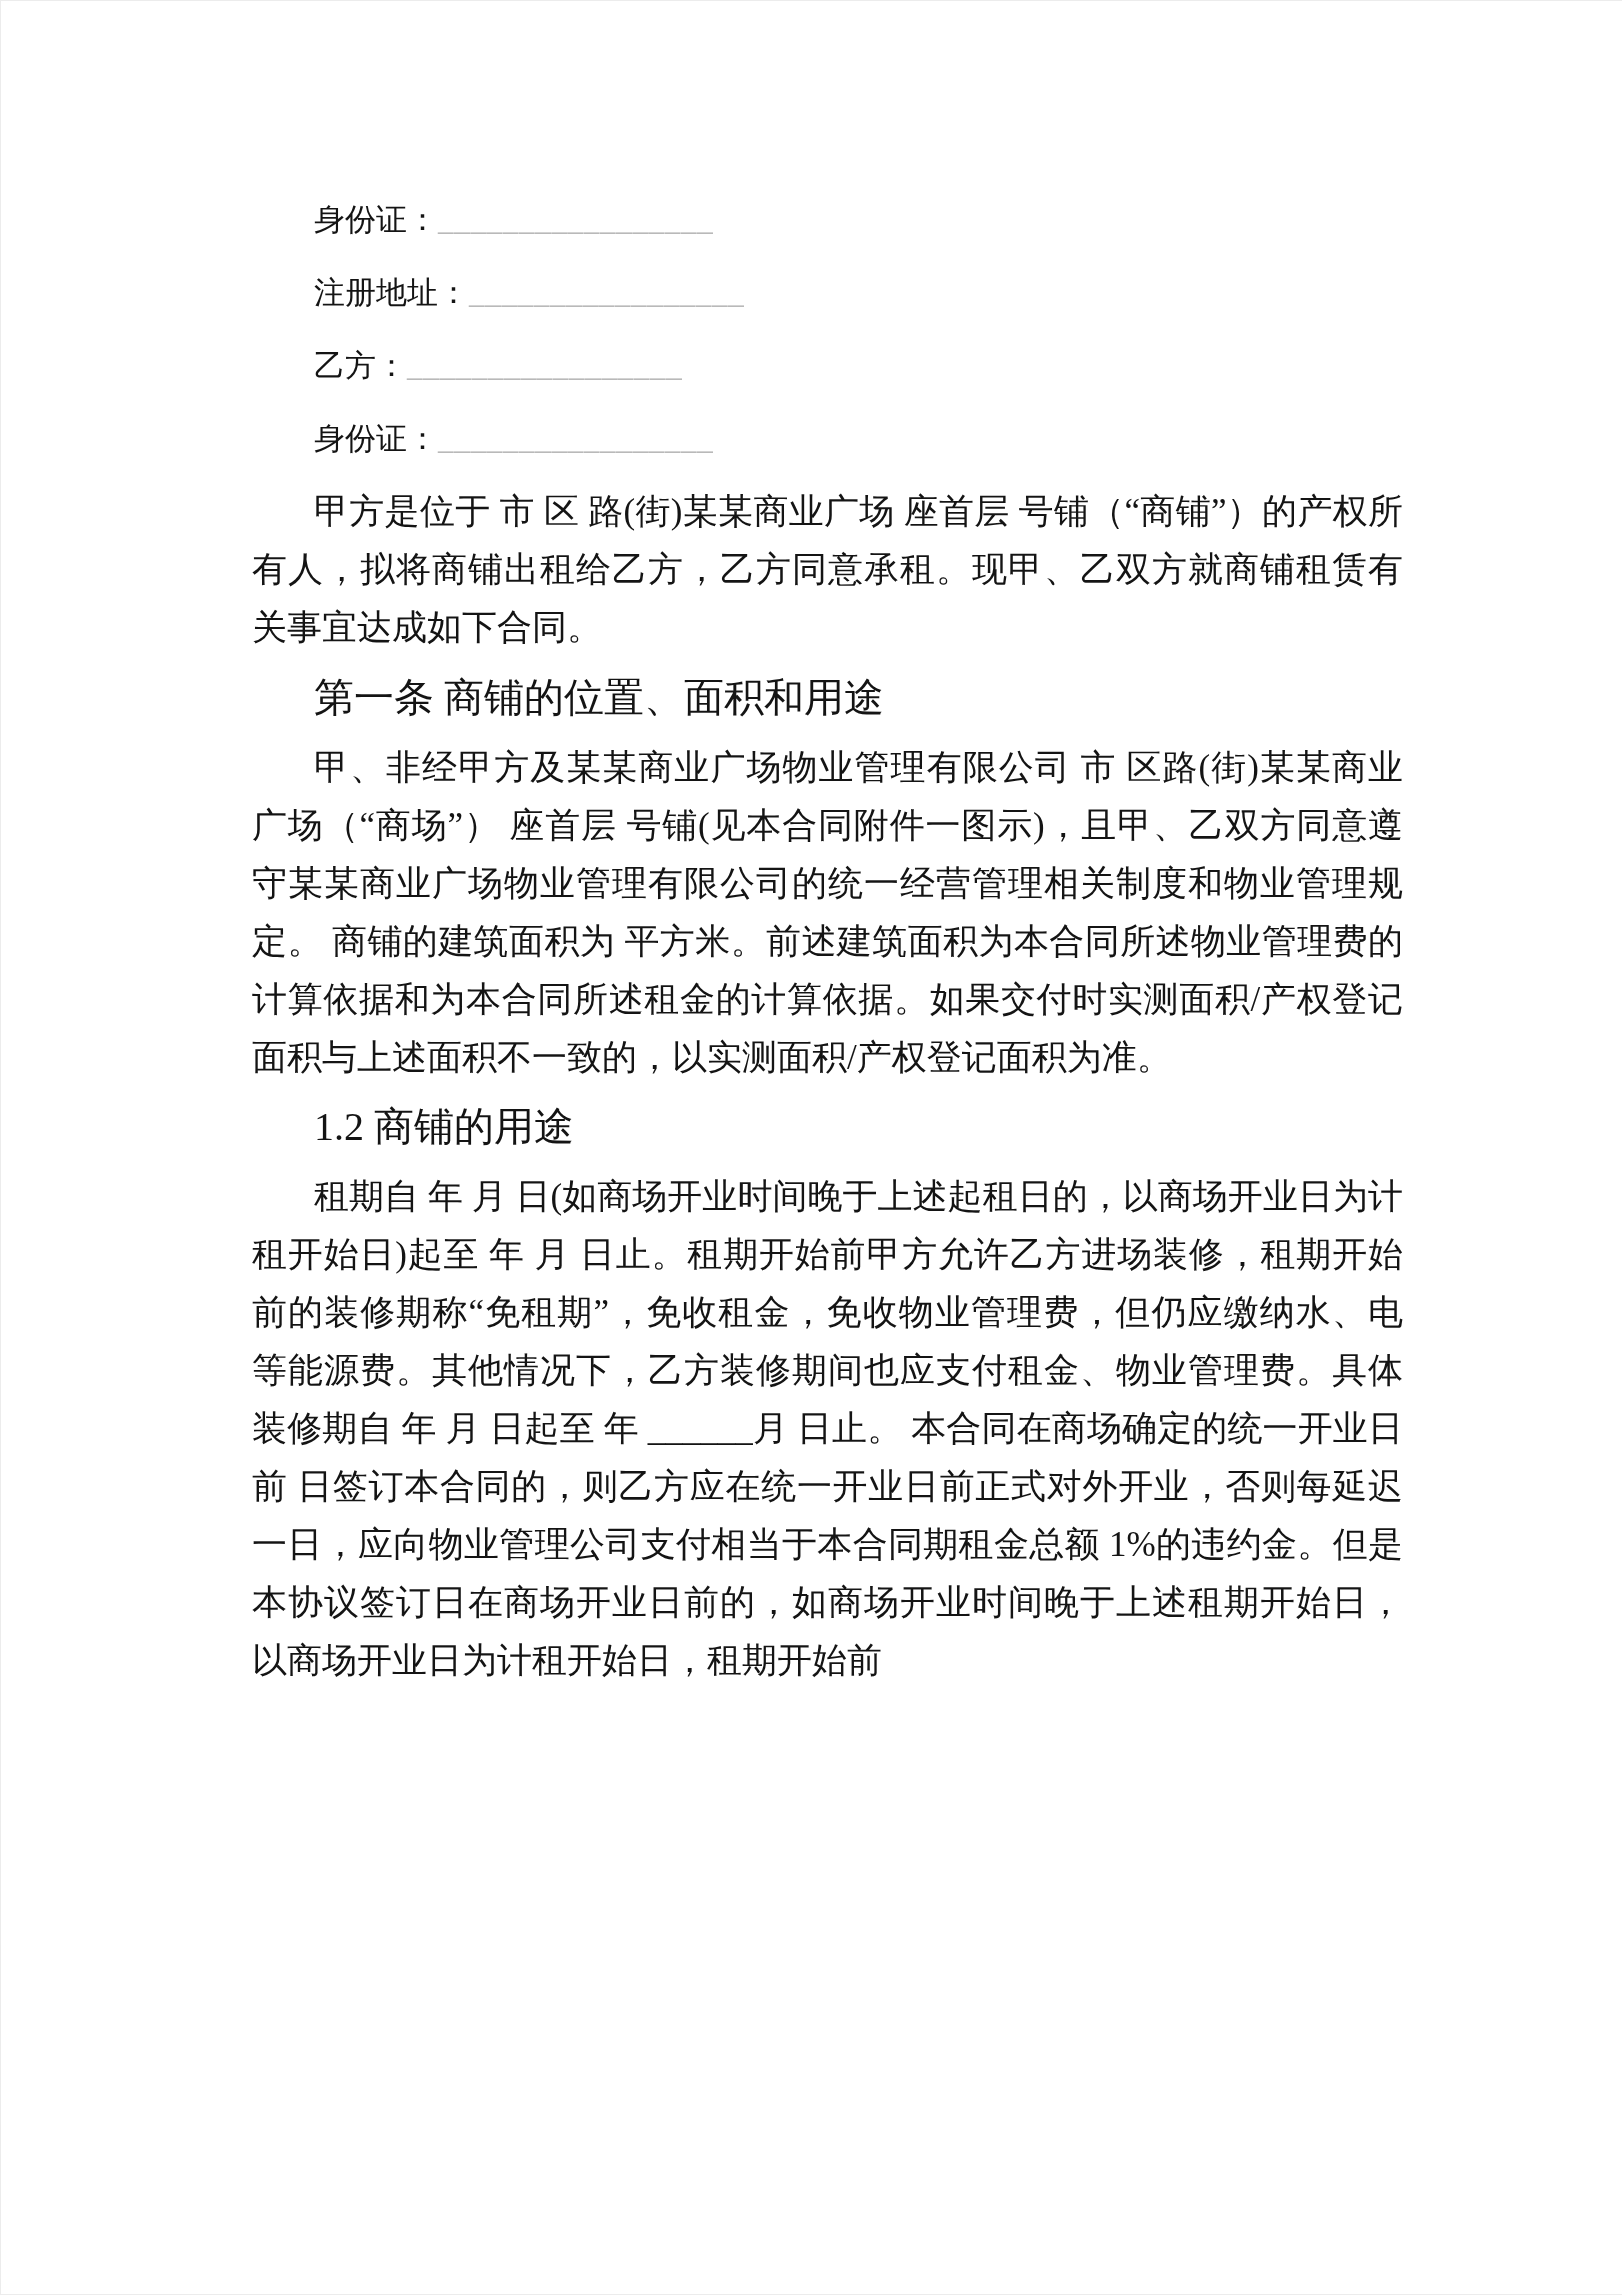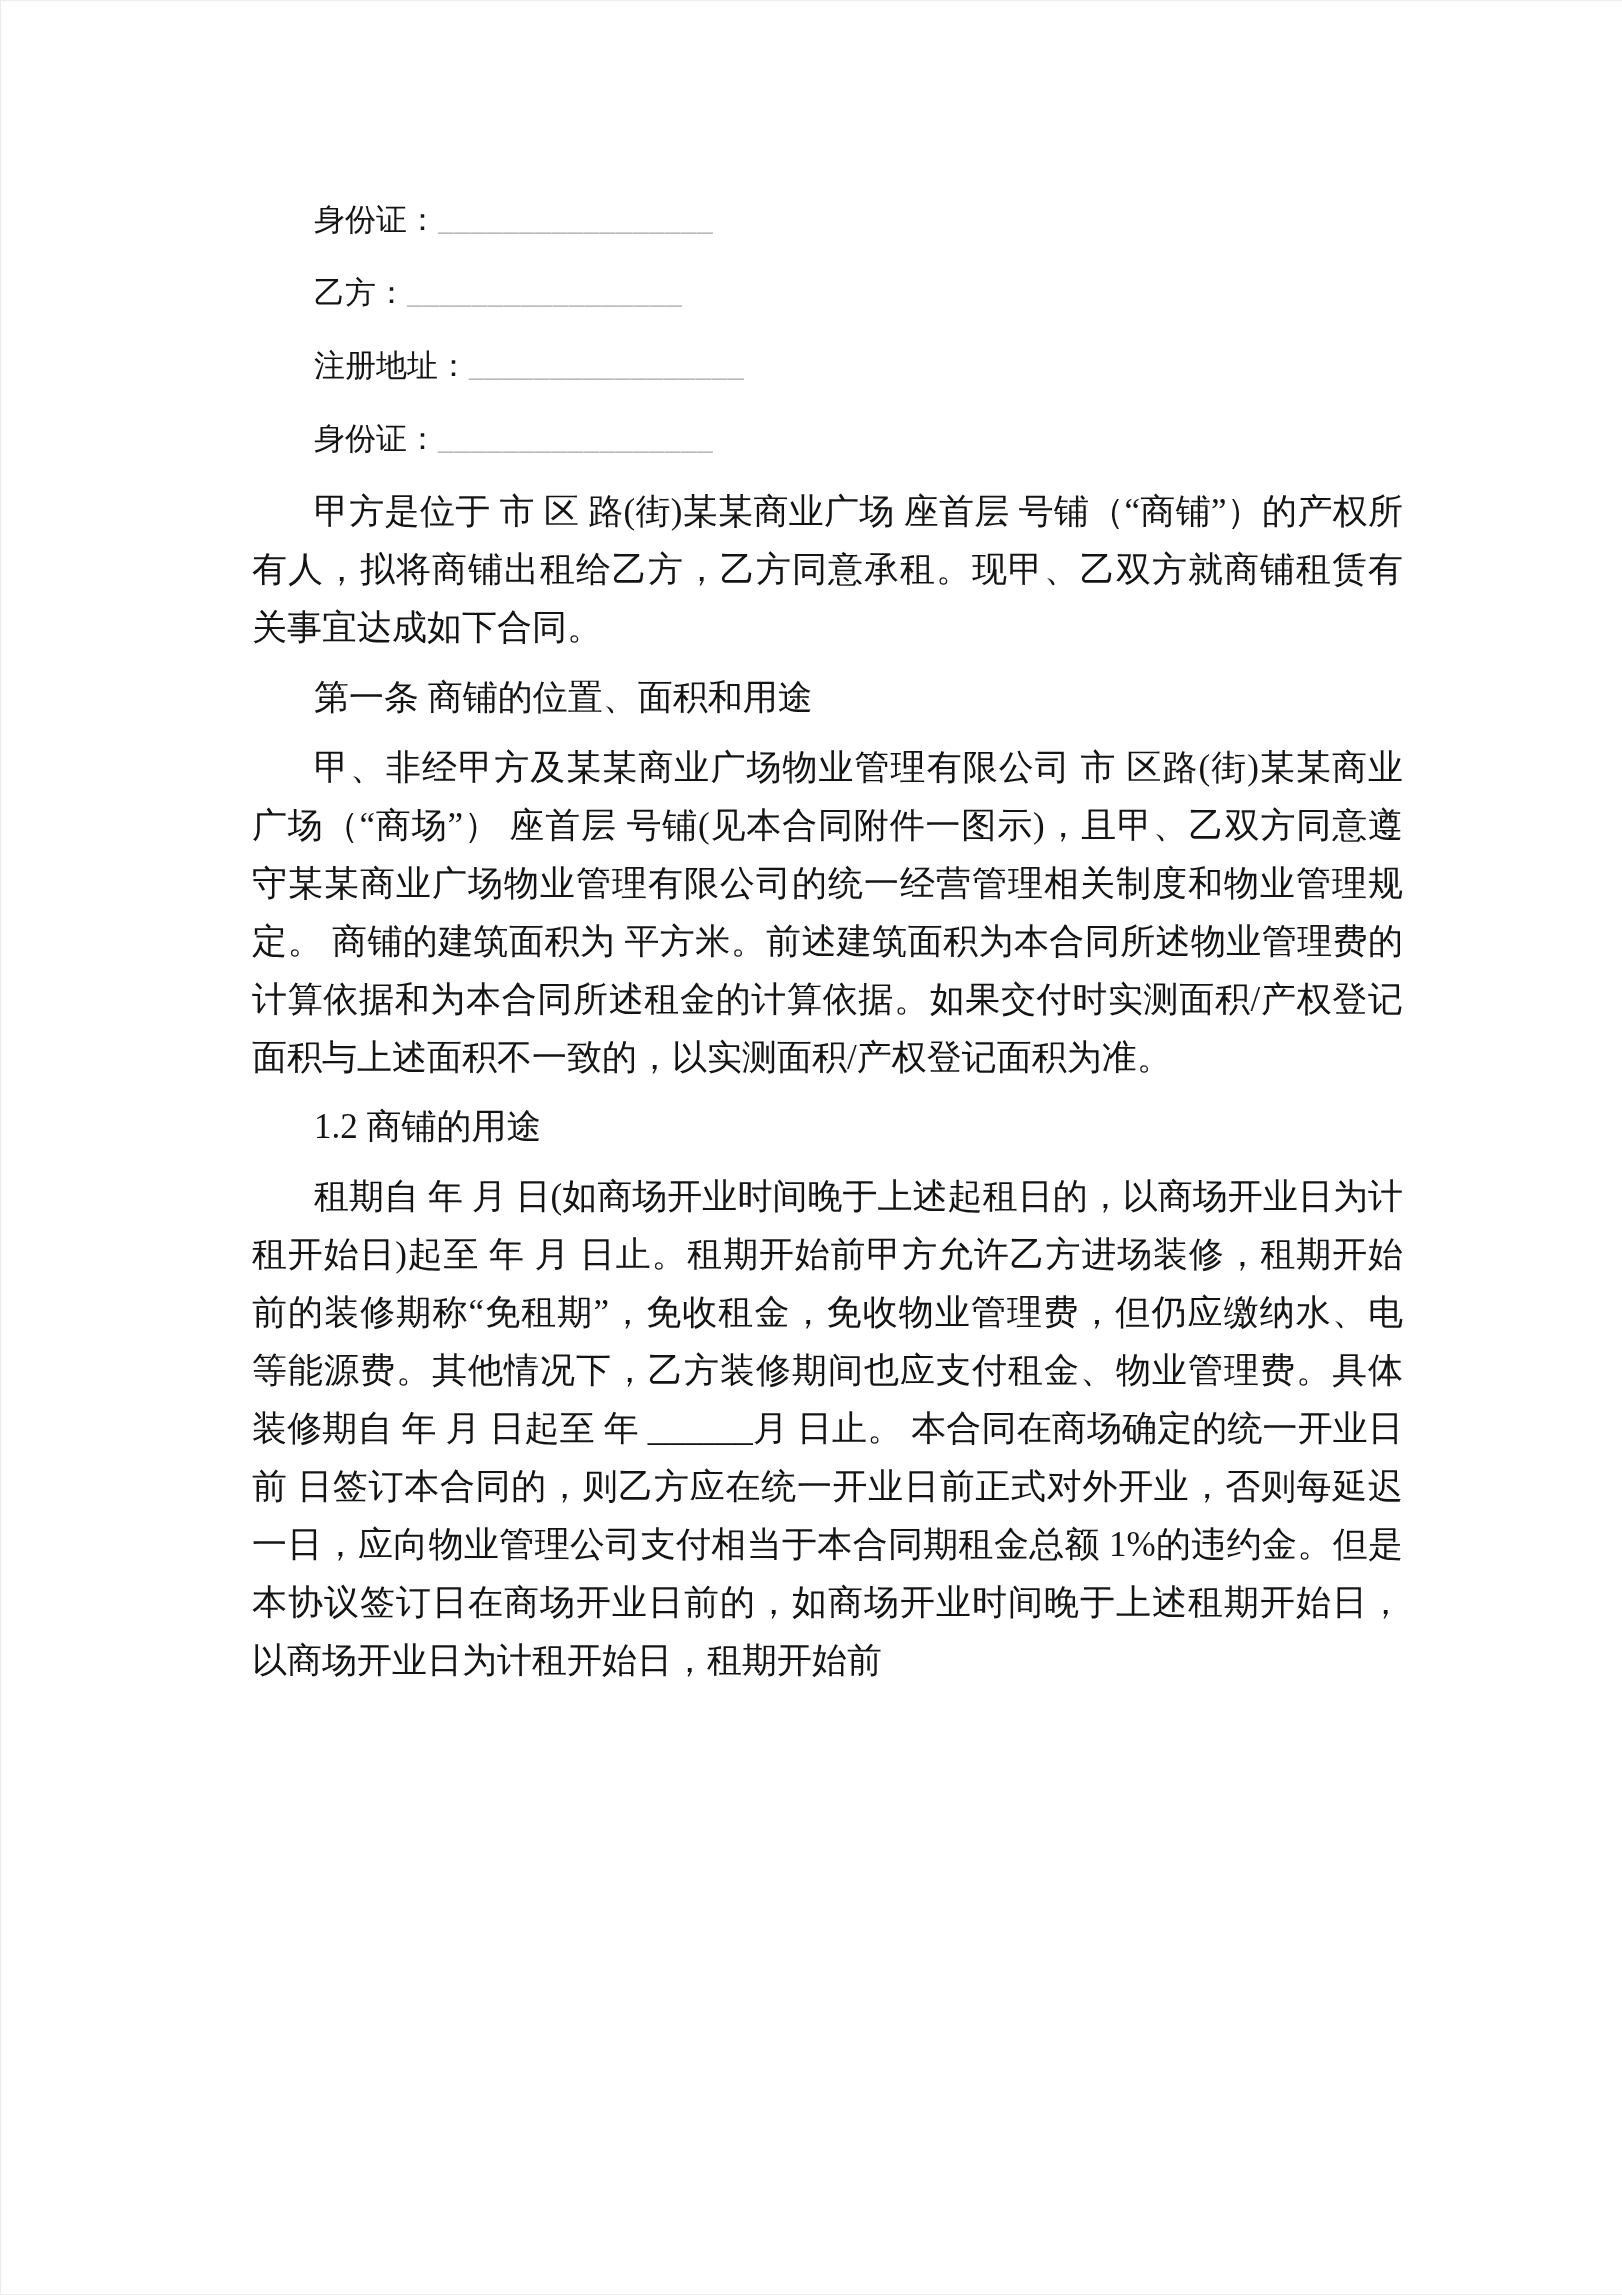--- a/index.html
+++ b/index.html
@@ -40,41 +40,41 @@
   }
   .para {
     font-size: 35px;
     line-height: 58px;
     margin: 0 0 11.8px 0;
     text-indent: 62px; 
     text-align: justify;
     word-break: break-all;
   }
   .heading-para {
-    font-size: 35px;
+    font-size: 40px;
     line-height: 58px;
     margin: 0 0 11.8px 0;
     text-indent: 62px;
   }
 </style>
 </head>
 <body>
 
 <div class="page">
 
   <div class="form-line">
     <span class="form-label">身份证：</span><span class="blank-fill">_________________</span>
   </div>
 
   <div class="form-line">
-    <span class="form-label">乙方：</span><span class="blank-fill">_________________</span>
+    <span class="form-label">注册地址：</span><span class="blank-fill">_________________</span>
   </div>
 
   <div class="form-line">
-    <span class="form-label">注册地址：</span><span class="blank-fill">_________________</span>
+    <span class="form-label">乙方：</span><span class="blank-fill">_________________</span>
   </div>
 
   <div class="form-line">
     <span class="form-label">身份证：</span><span class="blank-fill">_________________</span>
   </div>
 
   <p class="para">甲方是位于 市 区 路(街)某某商业广场 座首层 号铺（“商铺”）的产权所有人，拟将商铺出租给乙方，乙方同意承租。现甲、乙双方就商铺租赁有关事宜达成如下合同。</p>
 
   <p class="heading-para">第一条 商铺的位置、面积和用途</p>
 

